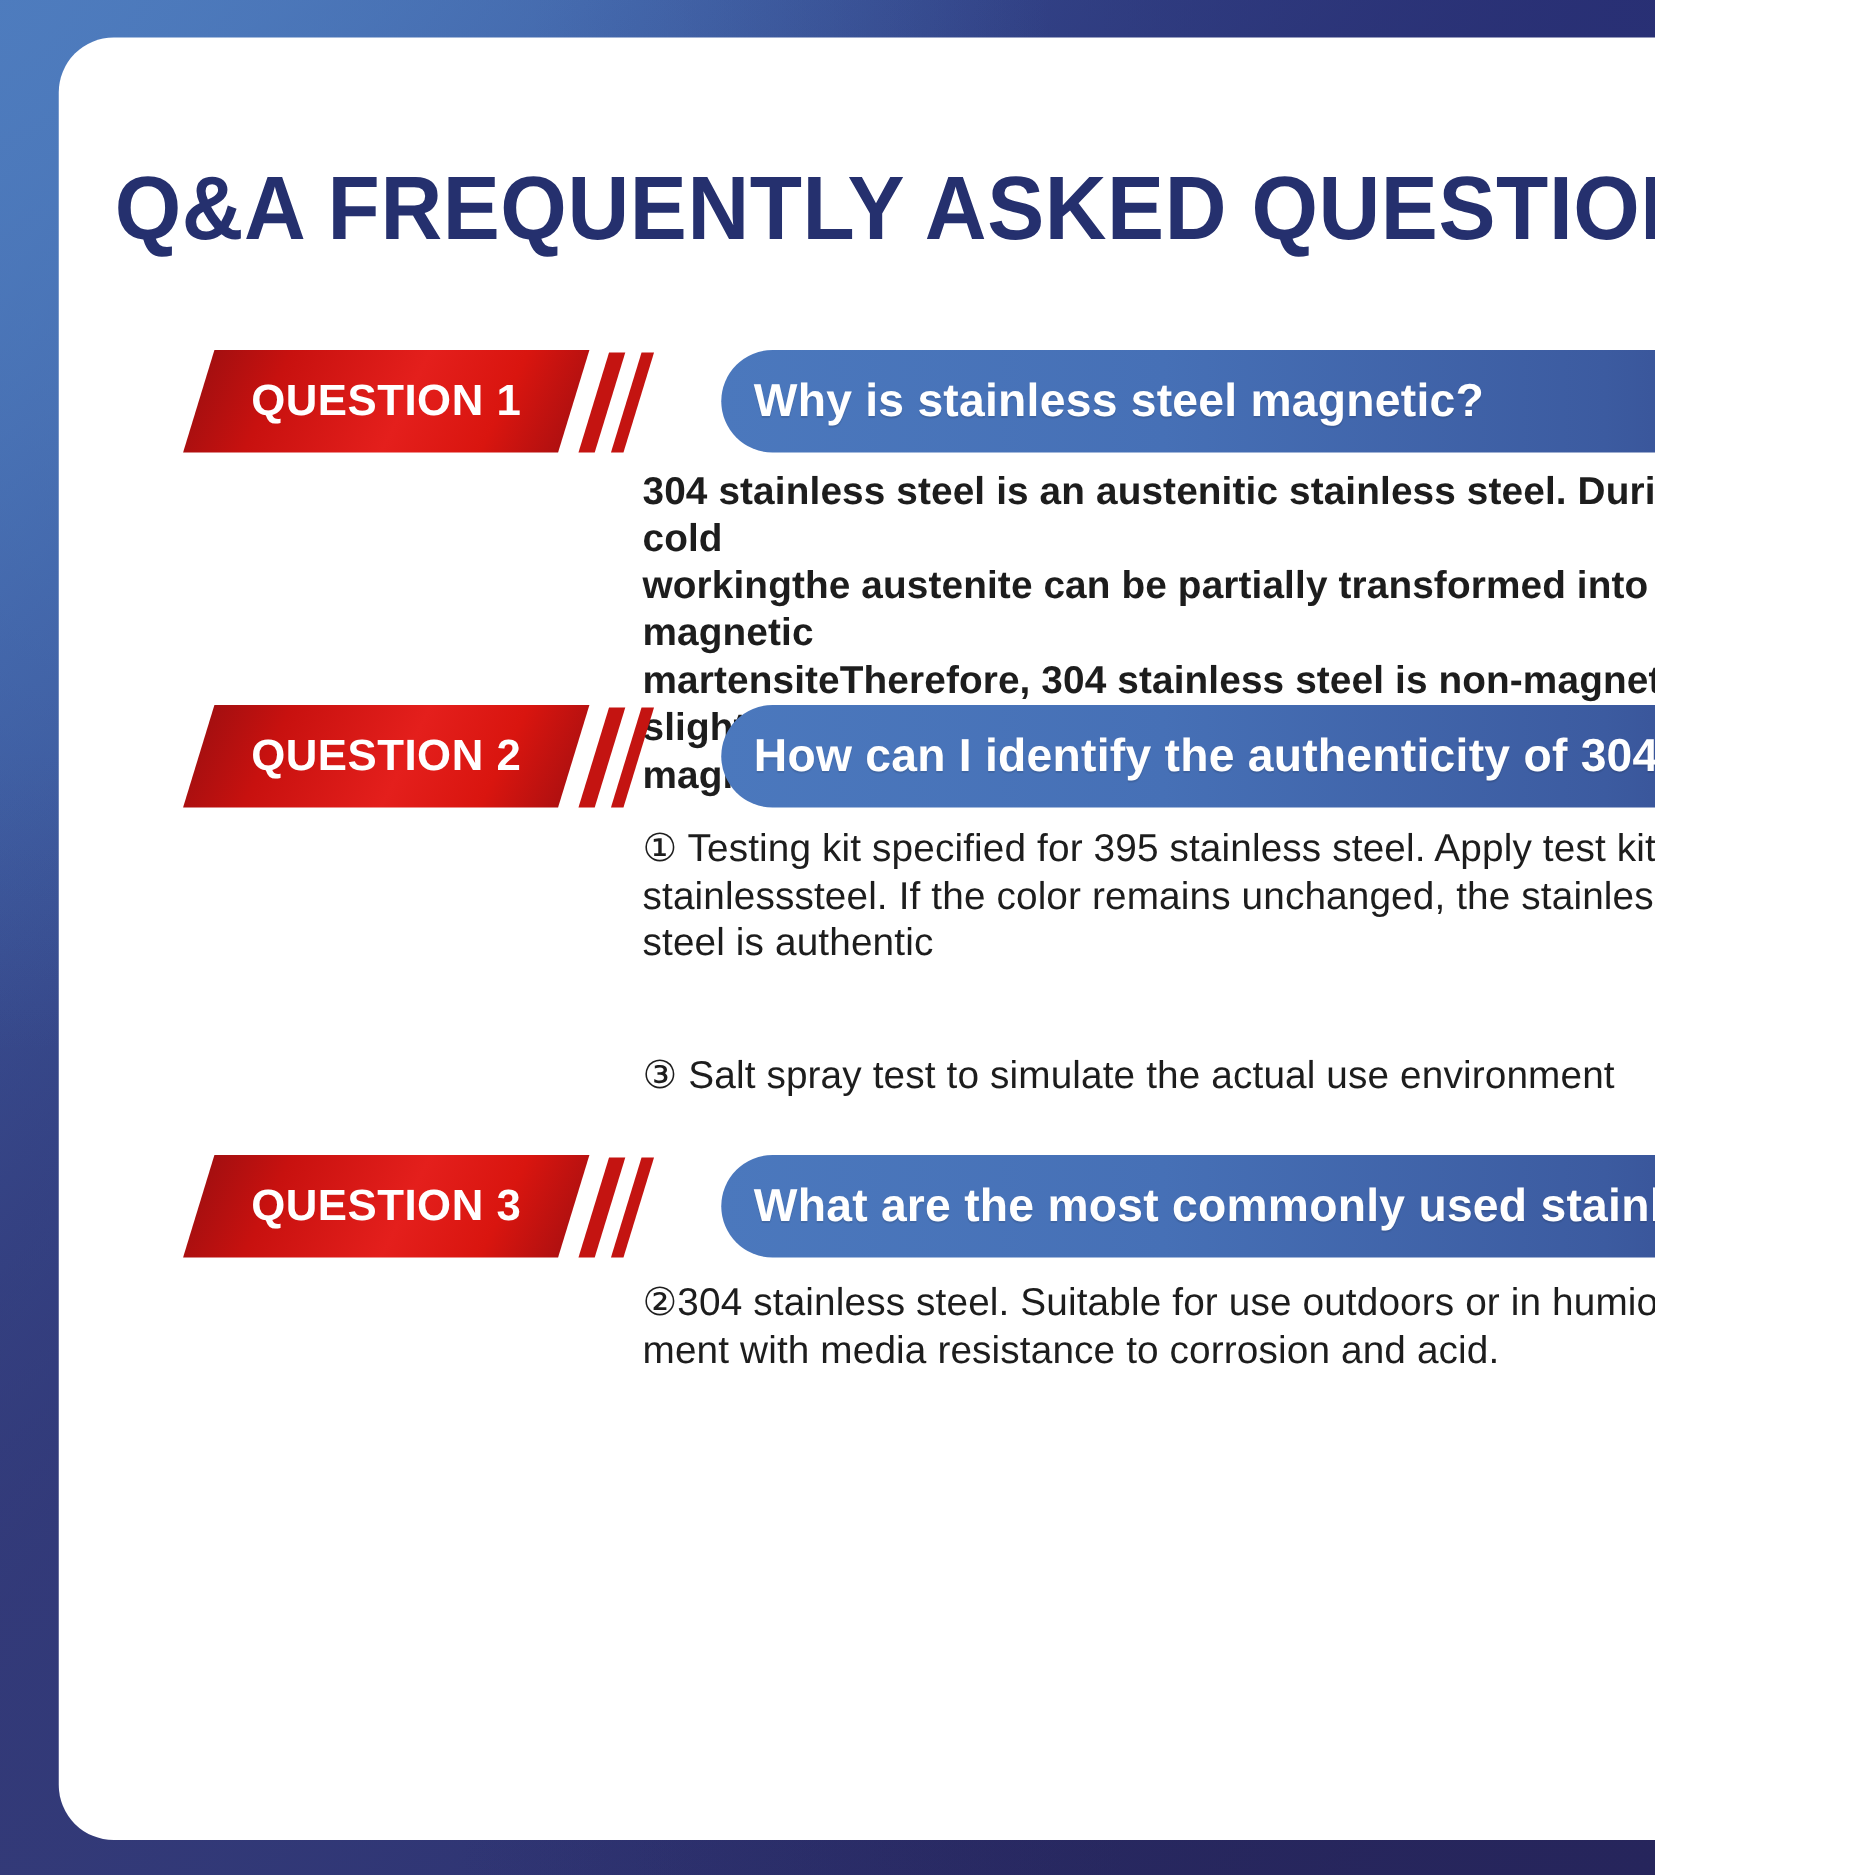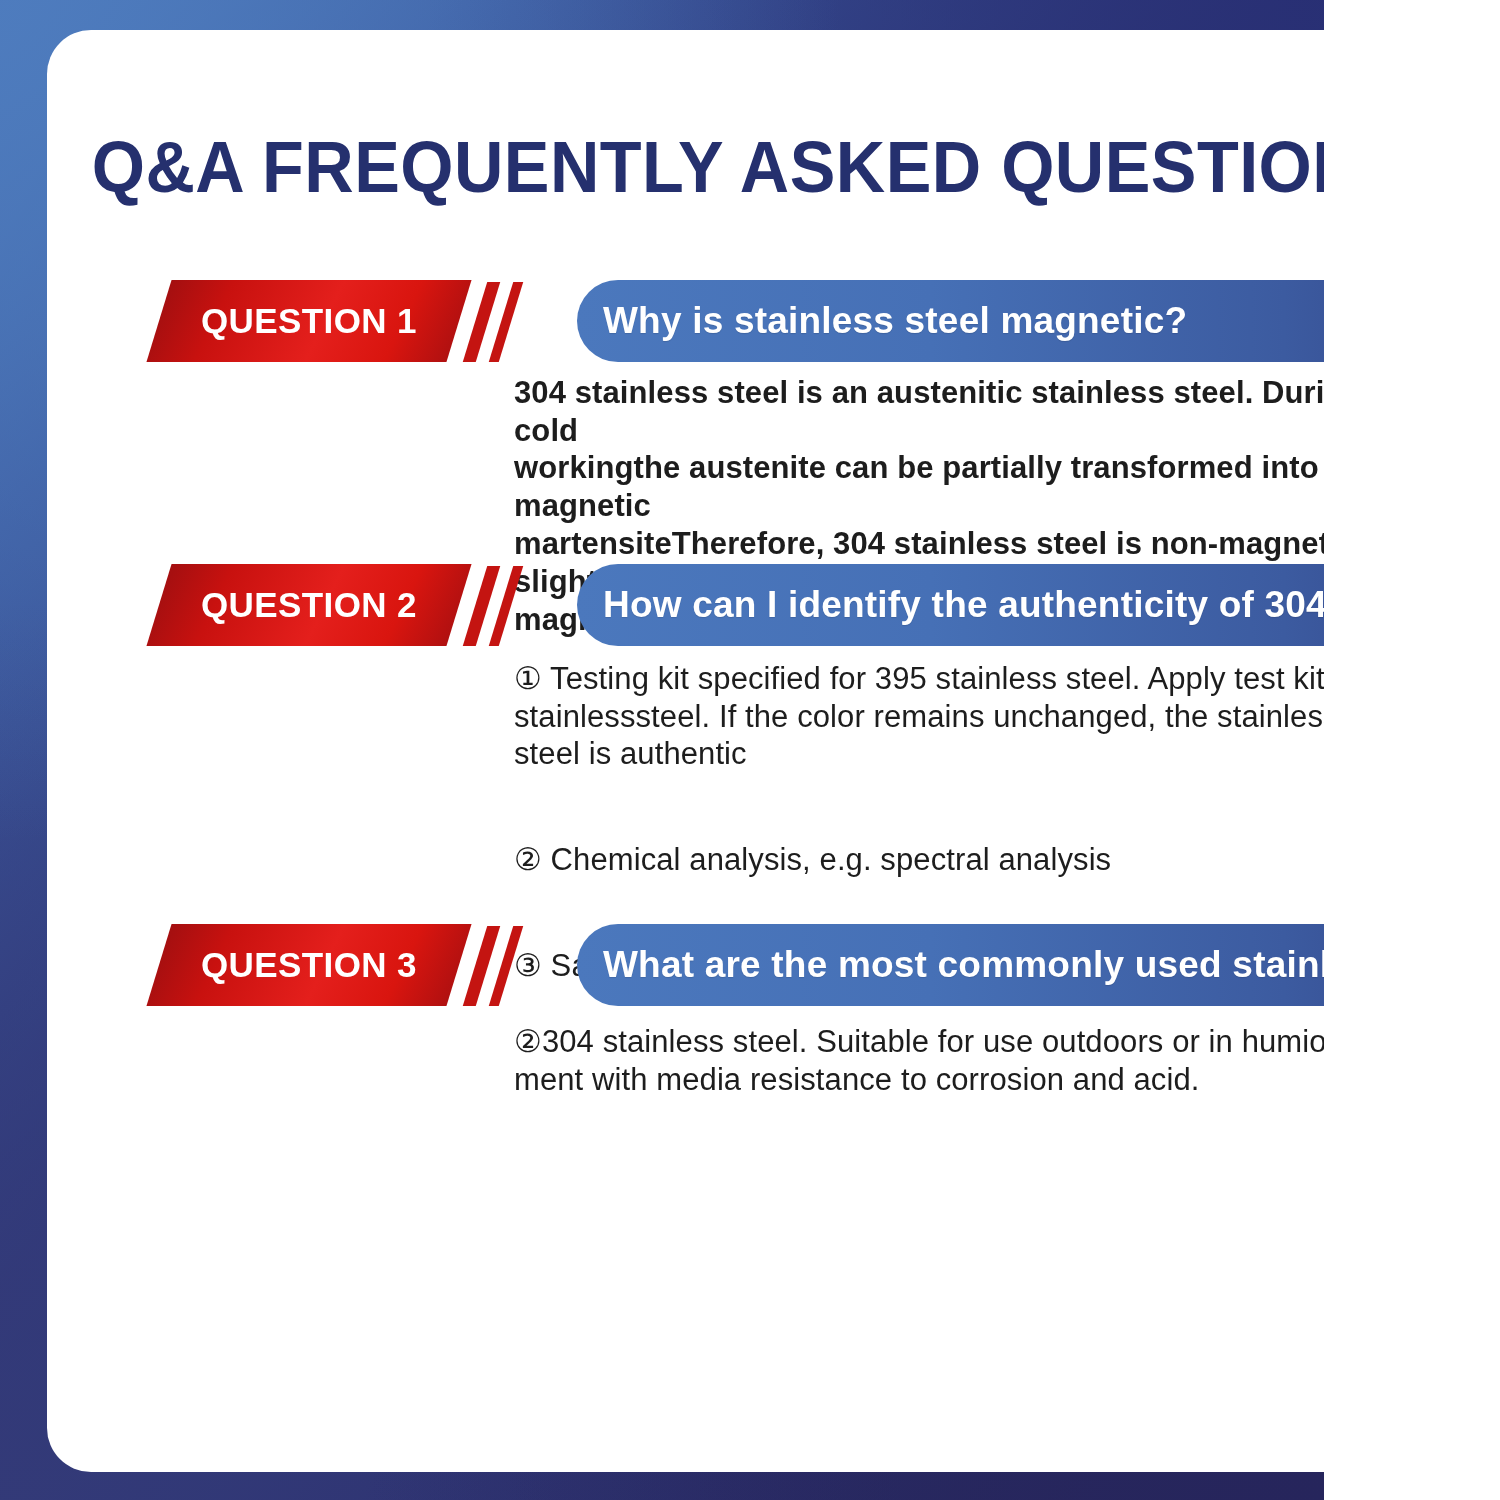--- a/index.html
+++ b/index.html
@@ -163,21 +163,20 @@
       <div class="slash s2"></div>
       <div class="pill" style="width:1010px;">
         <span class="pill-label">How can I identify the authenticity of 304 stainless steel?</span>
       </div>
     </div>
 
     <div class="answer" style="left:467px; top:592px; width:900px;">
       <p>① Testing kit specified for 395 stainless steel. Apply test kit on
 stainlesssteel. If the color remains unchanged, the stainless
 steel is authentic</p>
-      <p>② Chemical analysis, e.g. spectral analysis</p>
       <p>③ Salt spray test to simulate the actual use environment</p>
     </div>
 
     <div class="qrow" style="left:112px; top:894px;">
       <div class="badge">
         <span class="badge-label">QUESTION 3</span>
       </div>
       <div class="slash s1"></div>
       <div class="slash s2"></div>
       <div class="pill" style="width:1010px;">

